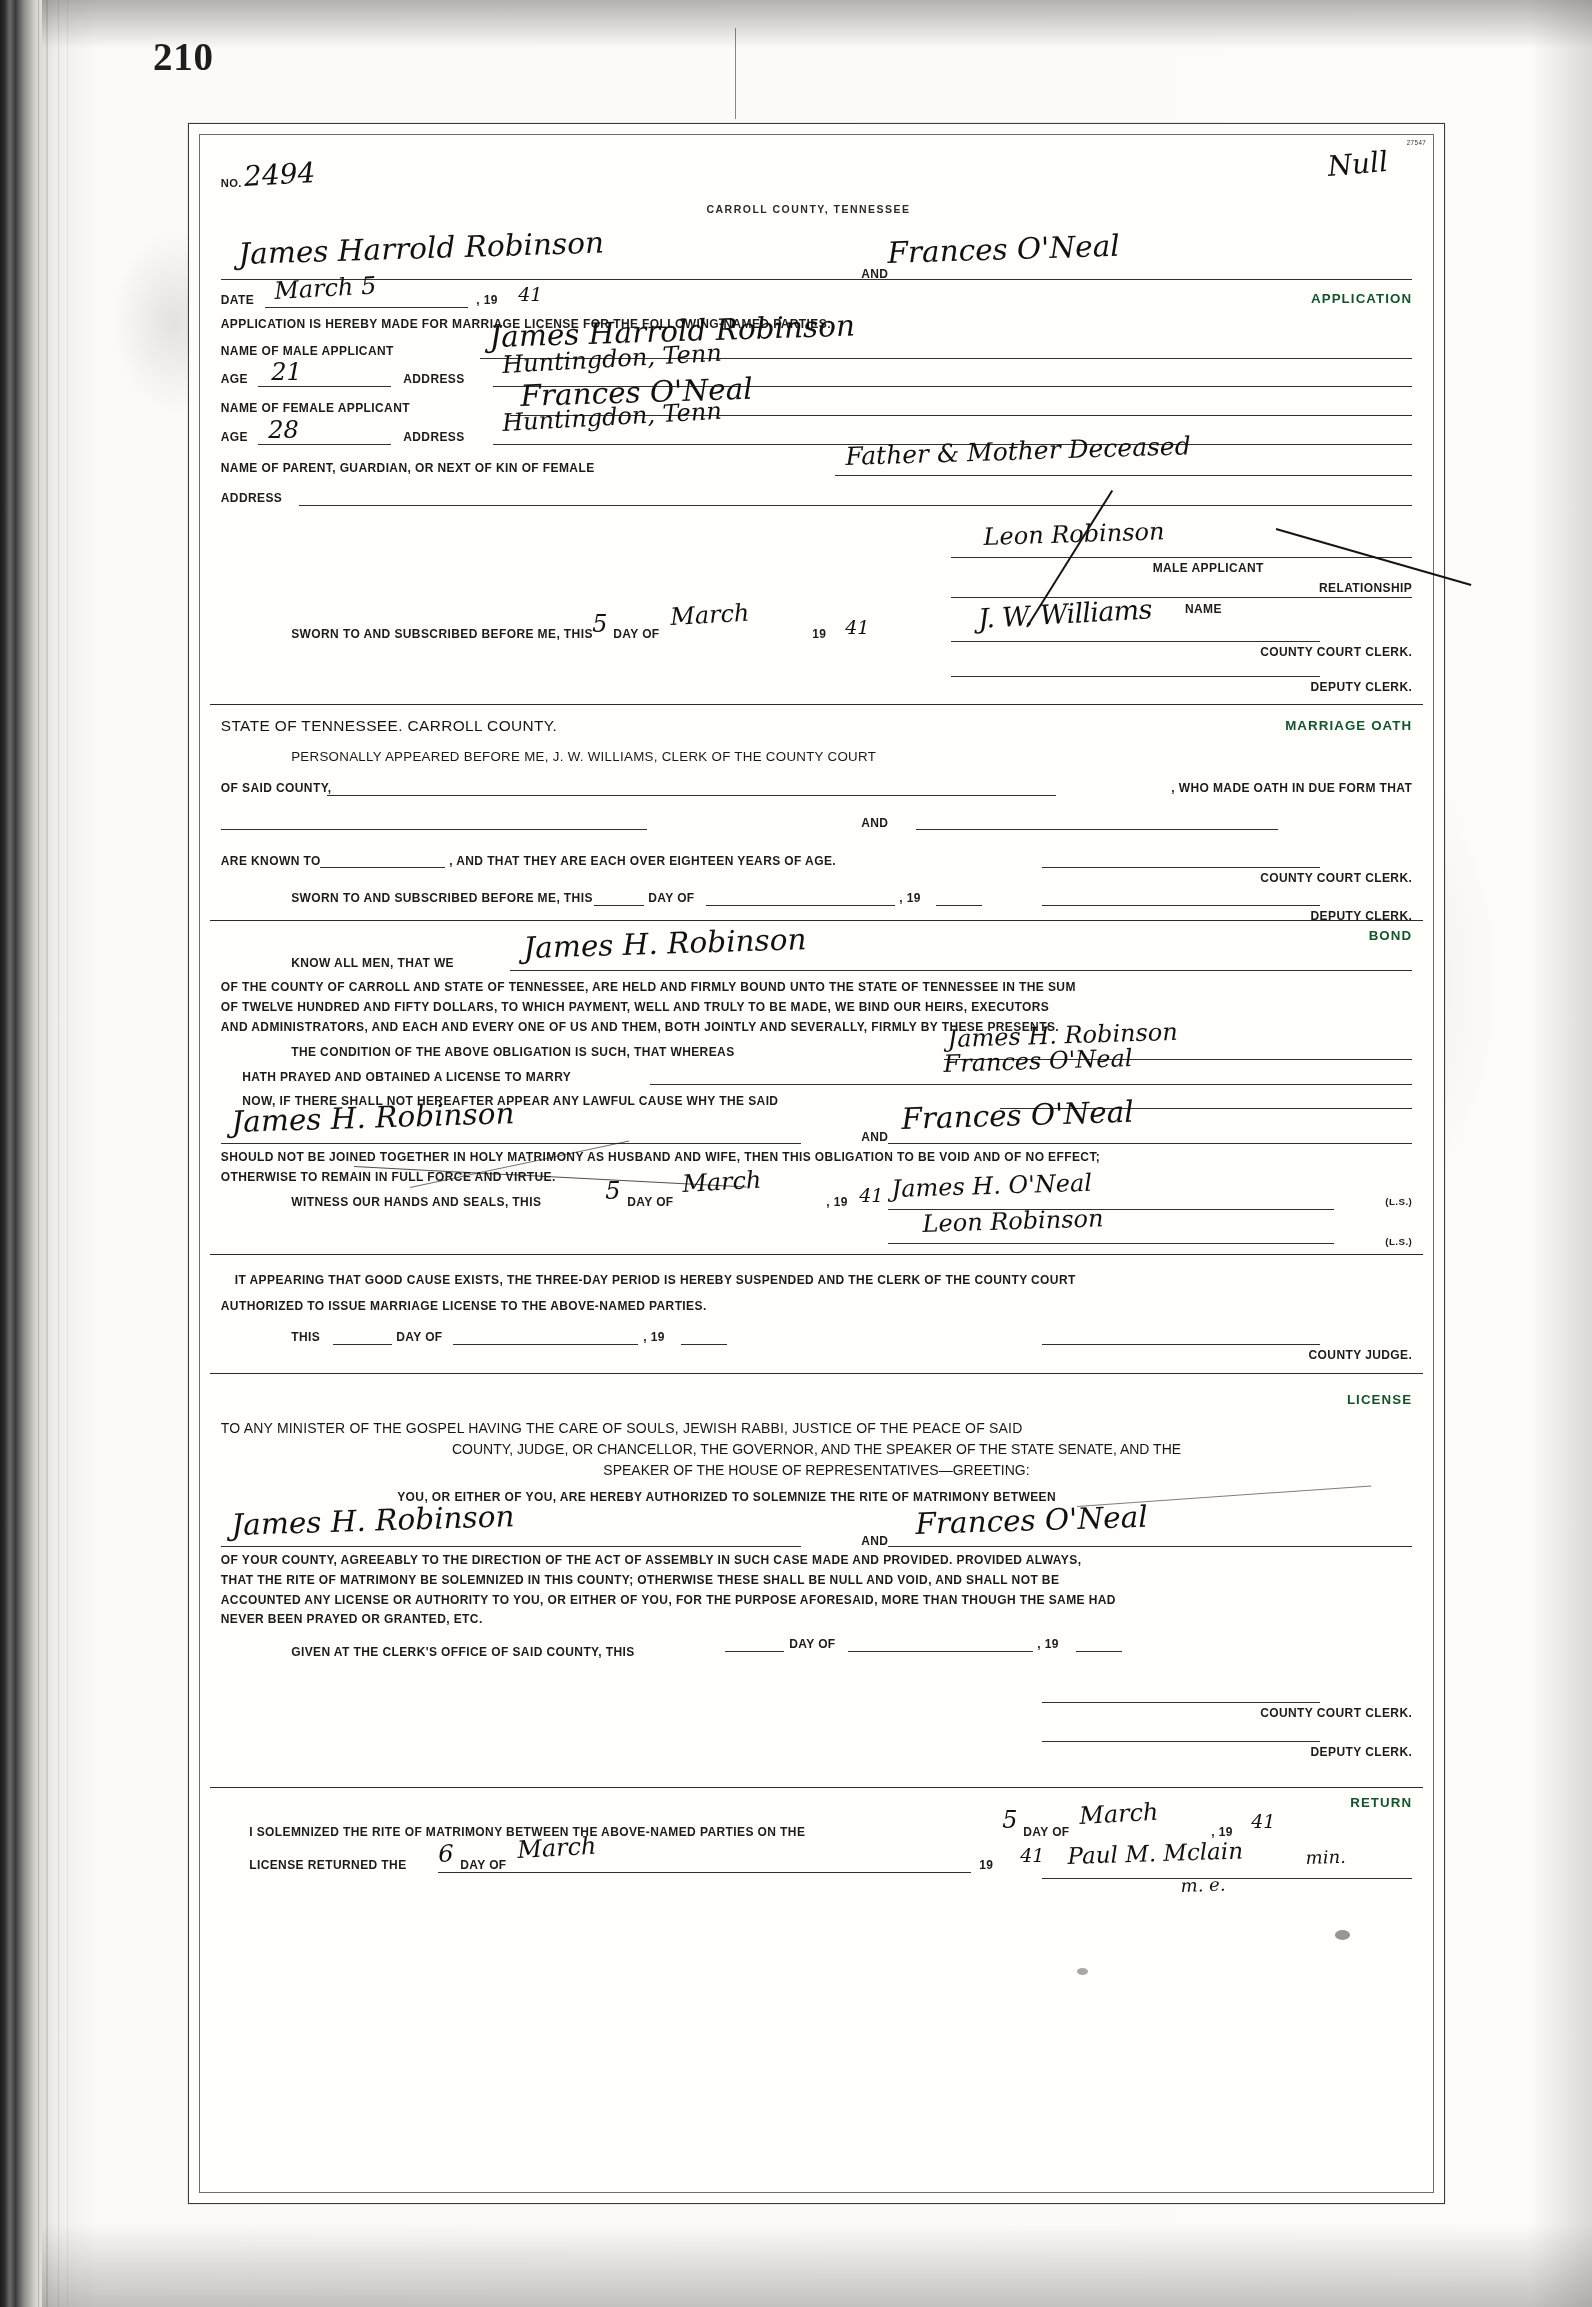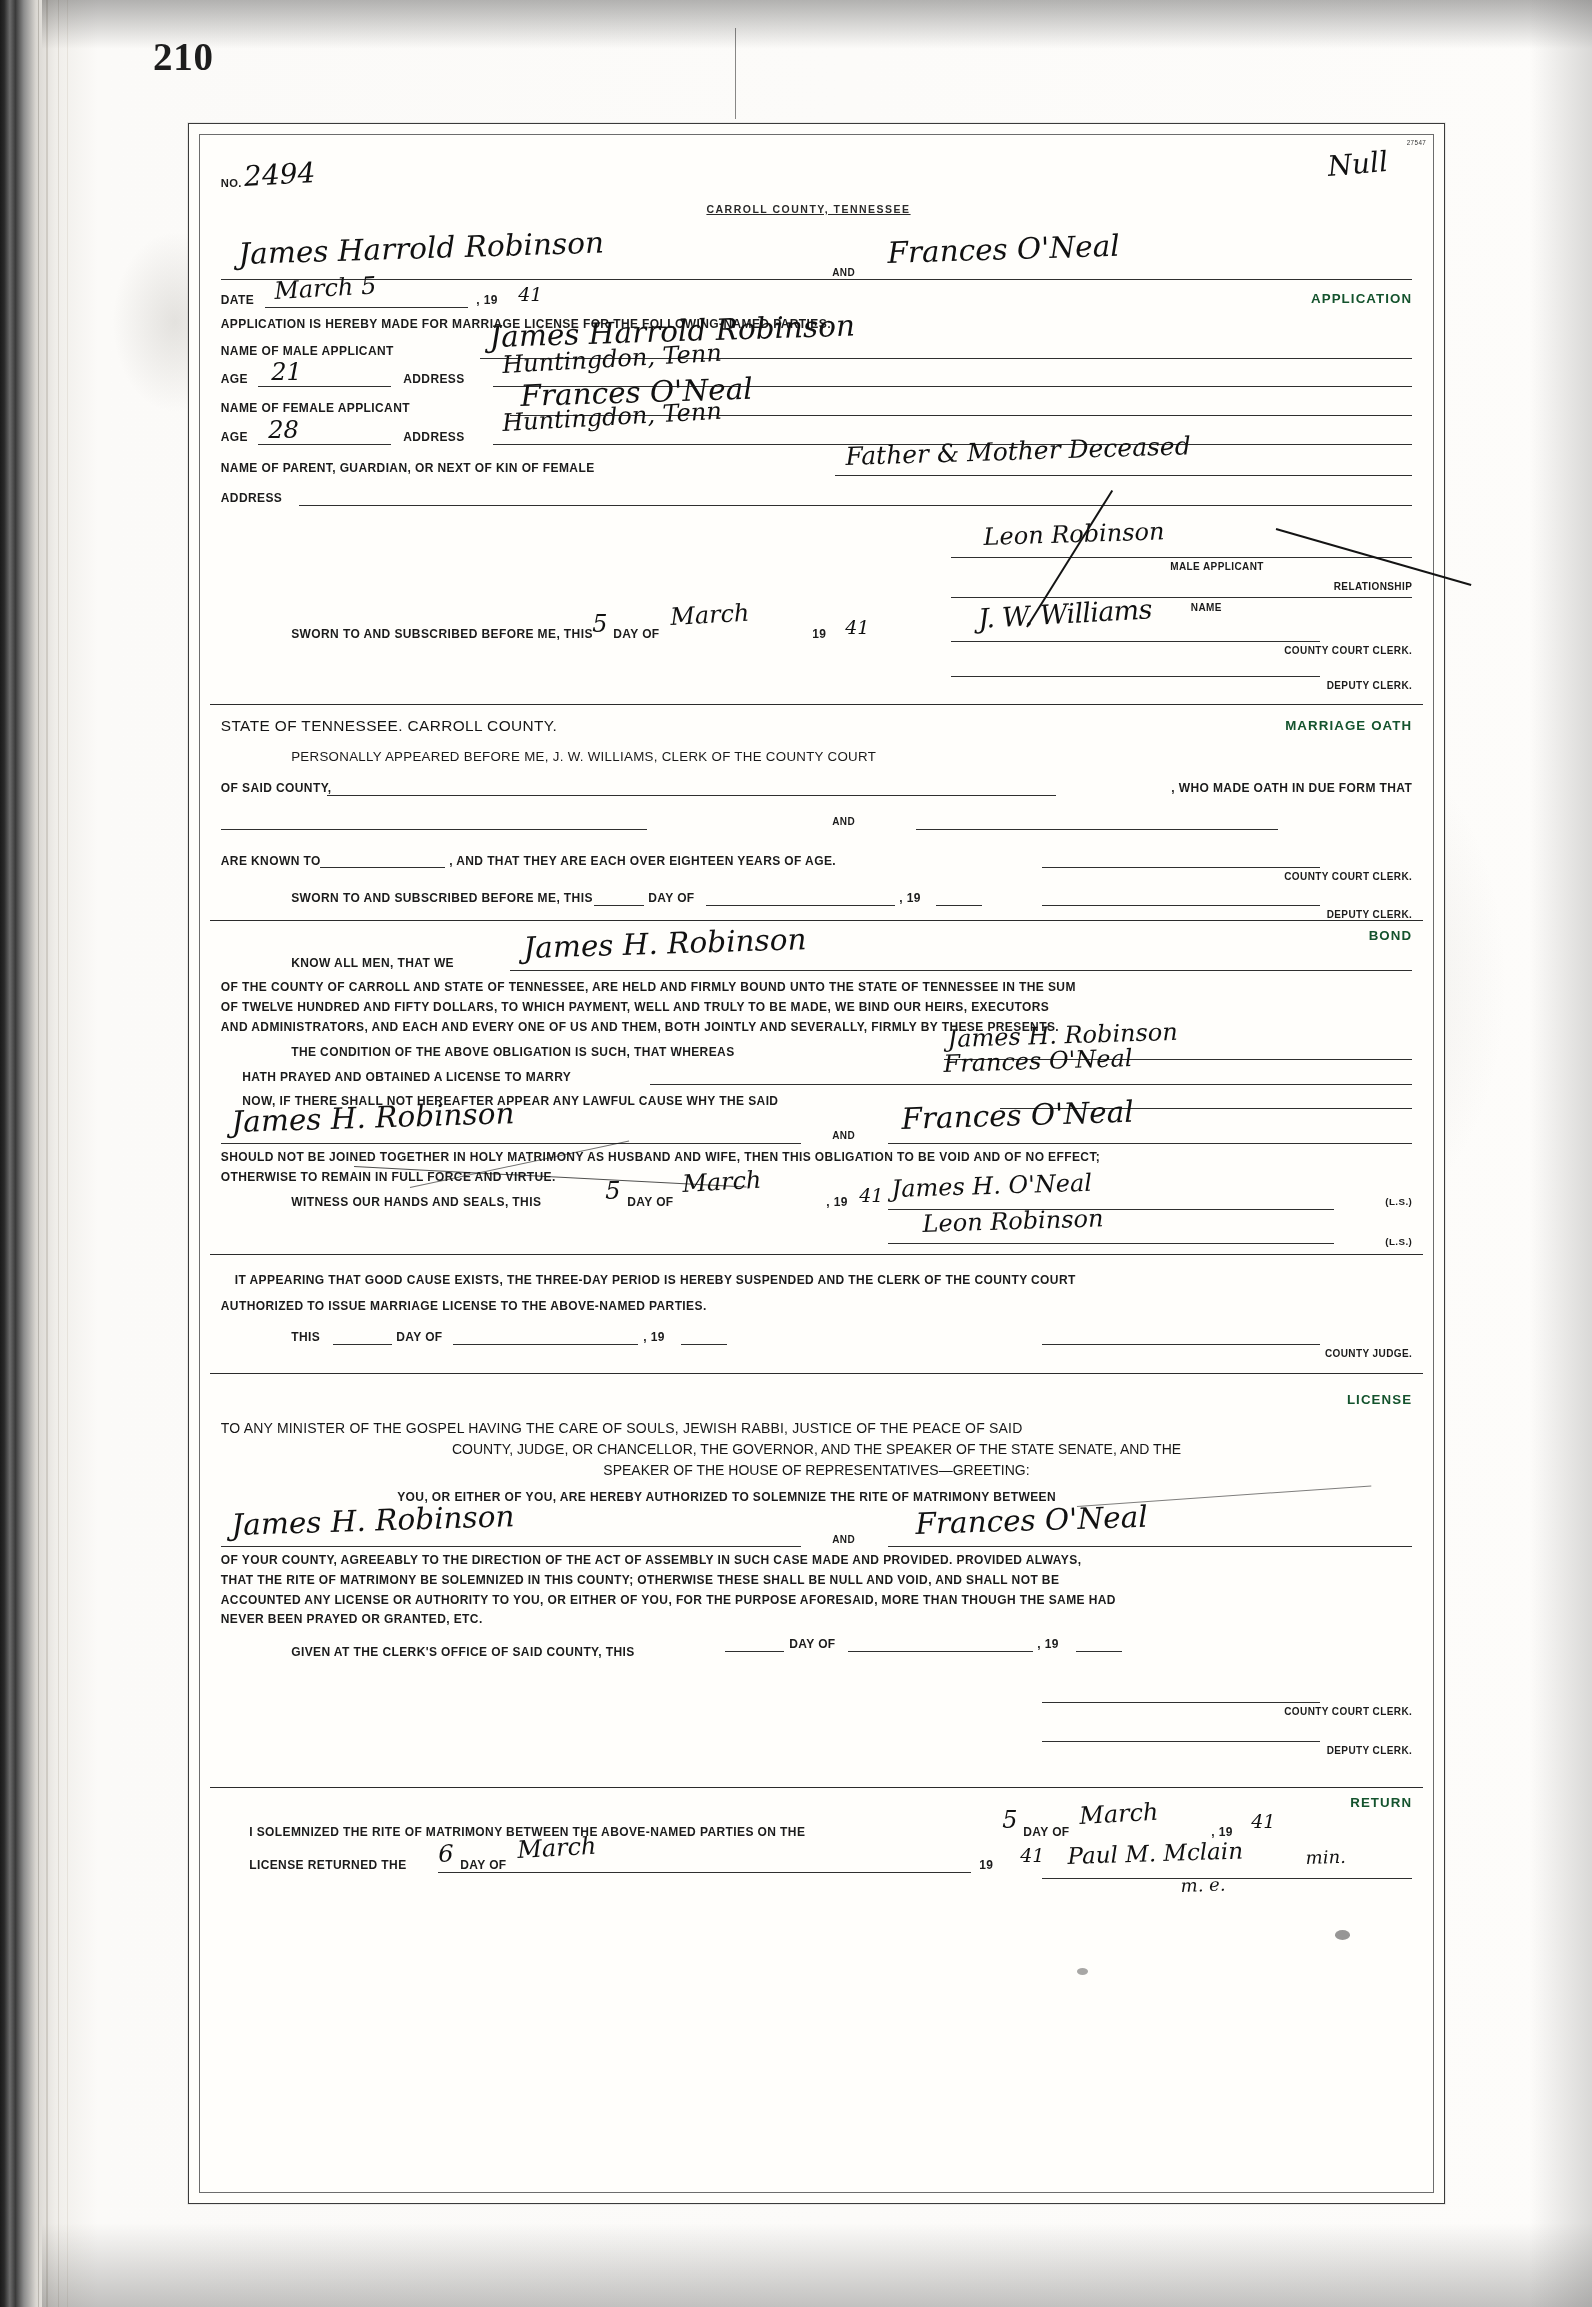--- a/index.html
+++ b/index.html
@@ -62,21 +62,21 @@
   .pad { position:absolute; left:15.4px; right:15.4px; top:0; }
 
   
   .sc {
     font-family:"Liberation Sans", sans-serif;
     font-size:12px; font-weight:bold; color:#1b1b1b;
     letter-spacing:0.4px;
     text-transform:uppercase;
   }
   .small { font-size:9.8px; letter-spacing:0.4px; }
-  .tiny { font-size:10px; letter-spacing:0.4px; }
+  .tiny { font-size:12px; letter-spacing:0.4px;margin-left:29px; }
   .title {
     font-family:"Liberation Sans", sans-serif;
     font-weight:bold; font-size:32px; letter-spacing:4.2px;
     color:#141414; text-align:center;
   }
   .subtitle {
     text-align:center; font-size:10.5px; font-weight:bold;
     letter-spacing:1.5px; color:#2a2a2a;
   }
   .sect-label {
@@ -135,21 +135,21 @@
 <div style="position:absolute;left:735px;top:28px;width:1.4px;height:91px;background:rgba(40,40,40,0.55);"></div>
 
 <div class="form">
   <div class="form-inner">
 
     <div class="corner-code">27547</div>
 
     <div class="pad" style="top:18px;height:84px;">
       <div class="sc" style="position:absolute;left:5.6px;top:24px;font-size:11.2px;">No.</div>
       <div class="hw mid tilt" style="left:29.5px;top:7px;font-size:28px;">2494</div>
-      <div class="subtitle" style="position:absolute;left:0;right:16px;top:50px;text-decoration:underline;">CARROLL COUNTY, TENNESSEE</div>
+      <div class="subtitle" style="position:absolute;left:0;right:16px;top:50px;">CARROLL COUNTY, TENNESSEE</div>
       <div class="hw mid tilt3" style="right:28px;top:-2.8px;font-size:28px;">Null</div>
     </div>
 
     <div class="pad" style="top:98px;height:56px;">
       <div class="rule" style="left:5.6px;right:5.6px;top:46px;"></div>
       <div class="hw big tilt2" style="left:24px;top:4.2px;">James Harrold Robinson</div>
       <div class="sc tiny" style="position:absolute;left:617px;top:34px;">AND</div>
       <div class="hw big tilt2" style="left:673px;top:2.8px;">Frances O'Neal</div>
     </div>
 

